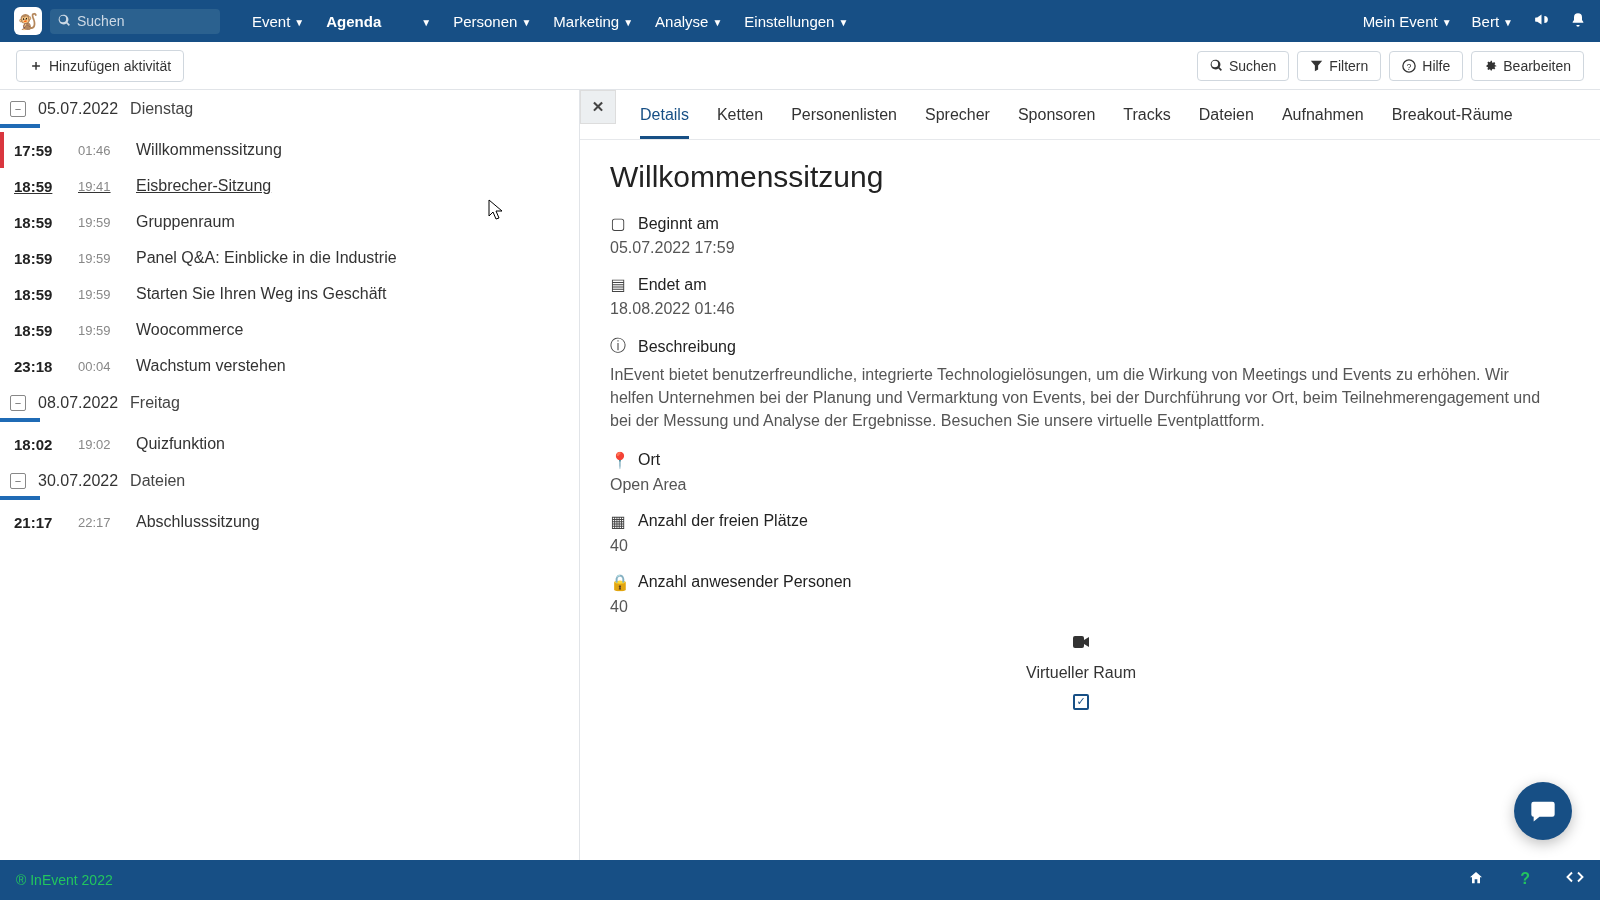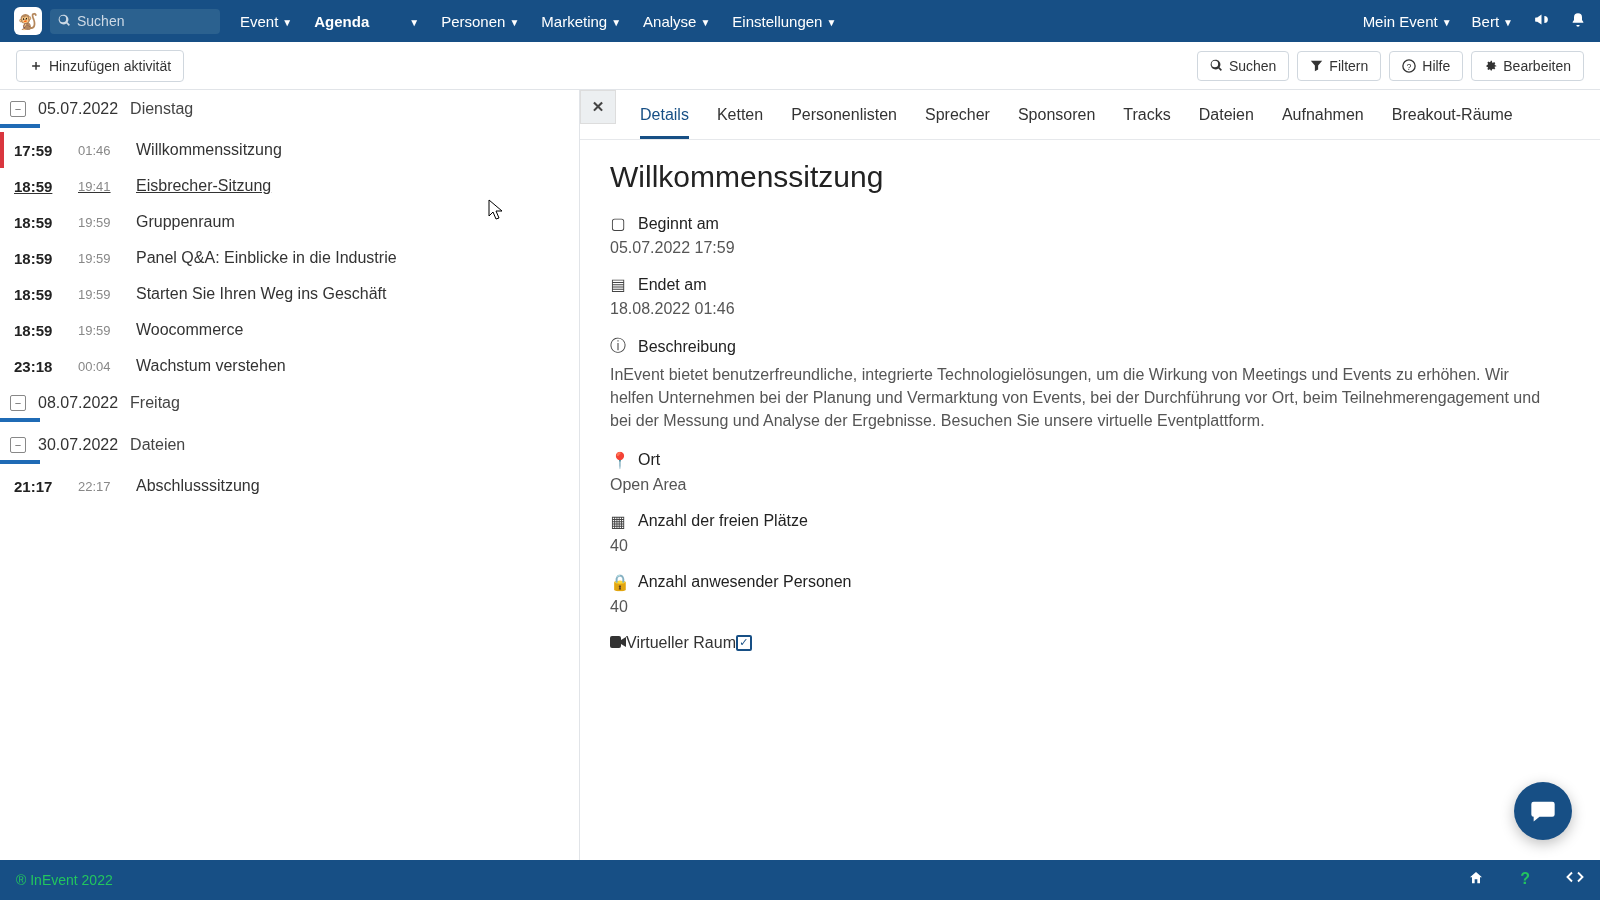--- a/index.html
+++ b/index.html
@@ -5,21 +5,21 @@
   * { box-sizing: border-box; margin: 0; padding: 0; }
   html, body { height: 100%; font-family: -apple-system, BlinkMacSystemFont, "Segoe UI", Helvetica, Arial, sans-serif; font-size: 15px; color: #333; }
   body { display: flex; flex-direction: column; overflow: hidden; }
 
   
   .topnav { background: #174F85; color: #fff; height: 42px; display: flex; align-items: center; padding: 0 14px; gap: 8px; }
   .logo { width: 28px; height: 28px; background: #fff; border-radius: 6px; display:flex; align-items:center; justify-content:center; font-size:16px;}
   .search-wrap { background: #2b618f; border-radius: 4px; display: flex; align-items: center; padding: 4px 8px; gap:6px; width: 170px; }
   .search-wrap input { background: transparent; border: none; outline: none; color: #fff; font-size: 14px; width:100%; }
   .search-wrap input::placeholder { color: #cdd9e5; }
-  .nav-items { display: flex; gap: 22px; margin-left: 12px; }
+  .nav-items { display: flex; gap: 22px; margin-left: 24px; }
   .nav-item { color: #fff; font-size: 15px; display:flex; align-items:center; gap:4px; cursor:pointer; }
   .nav-item.active { font-weight: 600; gap: 40px; }
   .spacer { flex: 1; }
   .nav-right { display:flex; align-items:center; gap:20px; }
   .chev { font-size: 10px; position:relative; top:1px;}
 
   
   .toolbar { background: #fff; border-bottom: 1px solid #e1e4e8; height: 48px; display:flex; align-items:center; padding: 0 16px; gap:8px; }
   .btn { border: 1px solid #d0d7de; background: #fff; border-radius: 4px; padding: 6px 12px; font-size: 14px; display:flex; align-items:center; gap:6px; cursor:pointer; color:#333; }
   .toolbar .spacer { flex:1; }
@@ -47,21 +47,21 @@
   .tabs { display:flex; flex-wrap:wrap; gap: 28px; padding: 16px 48px 0 60px; border-bottom: 1px solid #e6e8eb; }
   .tab { padding-bottom: 12px; font-size:16px; color:#333; cursor:pointer; }
   .tab.active { color:#174F85; border-bottom: 3px solid #174F85; font-weight:500; }
   .detail-body { padding: 20px 48px 40px 30px; }
   .detail-title { font-size: 30px; font-weight: 400; color:#222; margin-bottom: 20px; }
   .field { margin-bottom: 18px; }
   .field-label { display:flex; align-items:center; gap:12px; font-size:16px; color:#222; margin-bottom:6px; }
   .field-value { font-size:16px; color:#555; }
   .field-value.desc { line-height:1.45; }
   .icon-sq { width:16px; text-align:center; color:#444; }
-  .vr-row { display:flex; align-items:center; font-size:16px; }
+  .vr-row { display:flex; align-items:center; gap:12px; font-size:16px;flex-direction:column; }
   .checkbox { width:16px; height:16px; border:2px solid #174F85; display:inline-flex; align-items:center; justify-content:center; color:#174F85; font-size:11px; border-radius:2px;}
 
   
   .footer { background:#174F85; color:#22c55e; height:40px; display:flex; align-items:center; padding:0 16px; font-size:14px;gap:20px; }
   .footer .spacer { flex:1; }
   .footer-icons { display:flex; gap:36px; font-size:16px; }
 
   
   .chat-fab { position:fixed; right:28px; bottom:60px; width:58px; height:58px; border-radius:50%; background:#174F85; color:#fff; display:flex; align-items:center; justify-content:center; box-shadow:0 4px 14px rgba(0,0,0,.25); cursor:pointer; }
   .chat-fab svg { width:28px; height:28px; fill:#fff; }
@@ -210,20 +210,25 @@
         <span class="t-start">23:18</span>
         <span class="t-end">00:04</span>
         <span class="s-title">Wachstum verstehen</span>
       </div>
       <div class="day-header">
         <span class="collapse-box">−</span>
         <span class="day-date">08.07.2022</span>
         <span class="day-name">Freitag</span>
       </div>
       <div class="day-bar"></div>
+      <div class="session-row">
+        <span class="t-start">18:02</span>
+        <span class="t-end">19:02</span>
+        <span class="s-title">Quizfunktion</span>
+      </div>
       <div class="day-header">
         <span class="collapse-box">−</span>
         <span class="day-date">30.07.2022</span>
         <span class="day-name">Dateien</span>
       </div>
       <div class="day-bar"></div>
       <div class="session-row">
         <span class="t-start">21:17</span>
         <span class="t-end">22:17</span>
         <span class="s-title">Abschlusssitzung</span>

